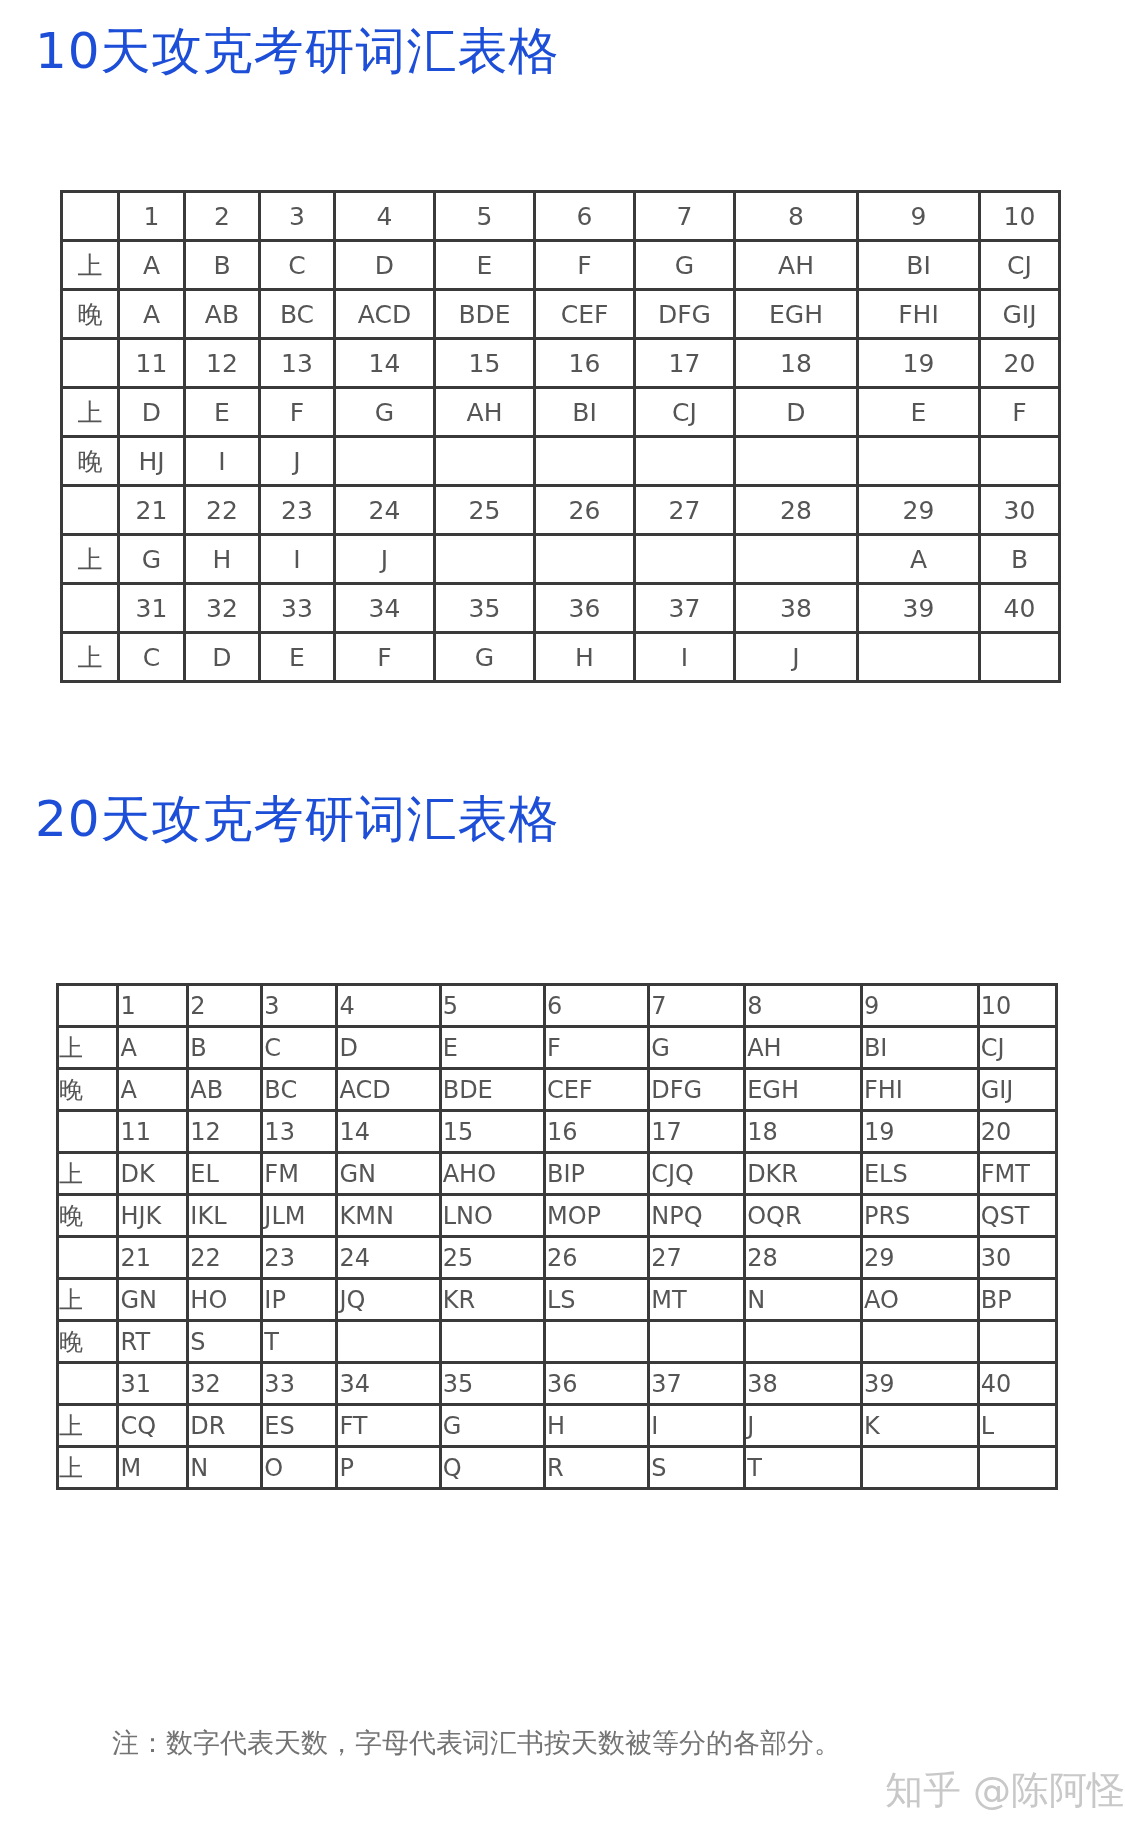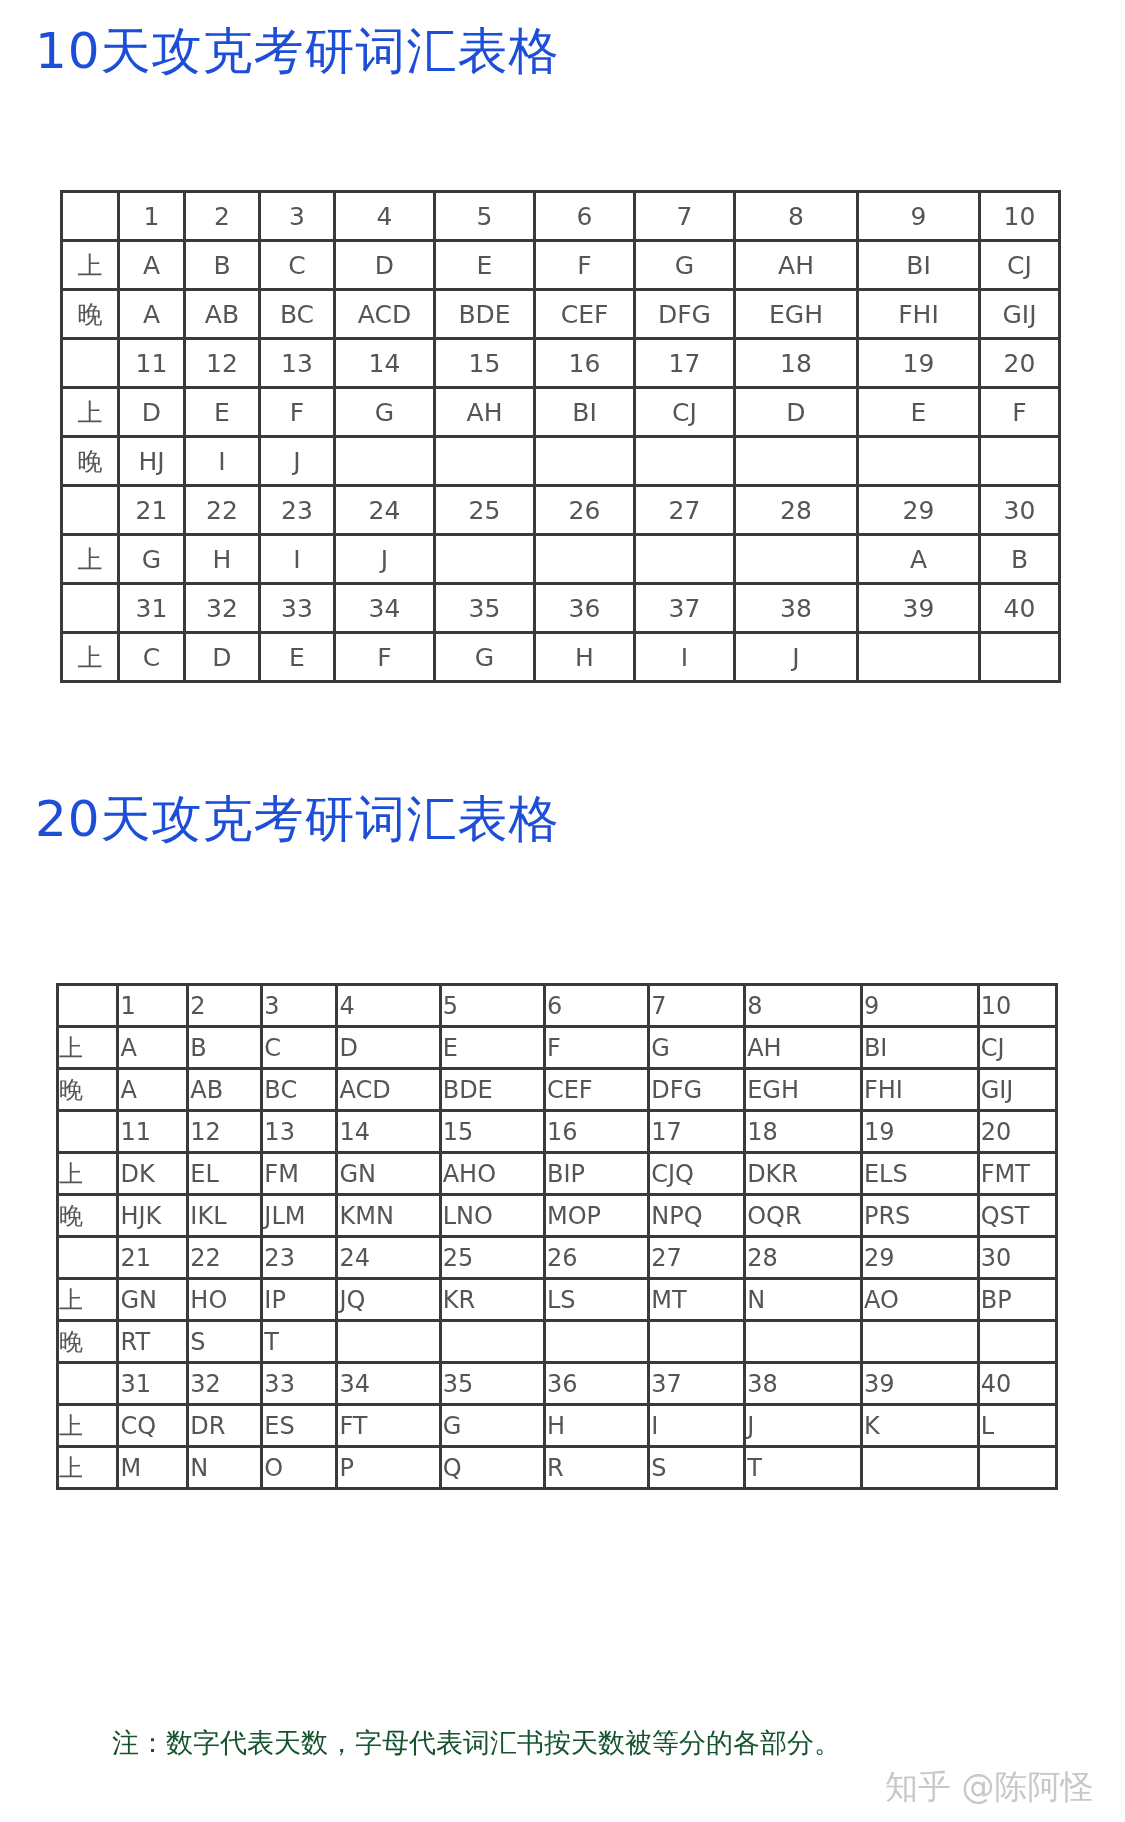--- a/index.html
+++ b/index.html
@@ -8,22 +8,22 @@
   .title { position:absolute; left:35px; font-size:50px; color:#1d4ed8; letter-spacing:1px; white-space:nowrap; }
   #t1title { top:18px; }
   #t2title { top:786px; }
   table { position:absolute; border-collapse:collapse; table-layout:fixed; }
   td { border:3px solid #3a3a3a; padding:0; color:#555; overflow:hidden; white-space:nowrap; }
   #tbl1 { left:60px; top:190px; width:1001px; }
   #tbl1 td { height:46px; font-size:25px; text-align:center; }
   #tbl2 { left:56px; top:983px; width:1002px; }
   #tbl2 td { height:39px; font-size:24px; text-align:left; padding-left:1px; }
   #tbl2 td.lab { padding-left:0; }
-  .note { position:absolute; left:112px; top:1725px; font-size:27px; color:#14532d; white-space:nowrap; }
-  .wm { position:absolute; left:885px; top:1765px; font-size:33px; color:#c8c8c8; white-space:nowrap; }
+  .note { position:absolute; left:112px; top:1725px; font-size:27px; color:#737373; white-space:nowrap; }
+  .wm { position:absolute; left:885px; top:1765px; font-size:38px; color:#c8c8c8; white-space:nowrap; }
 </style>
 </head>
 <body>
 
 <div id="t1title" class="title">10天攻克考研词汇表格</div>
 <table id="tbl1">
     <colgroup id="cg1">
       <col style="width: 57px;">
       <col style="width: 66px;">
       <col style="width: 75px;">

